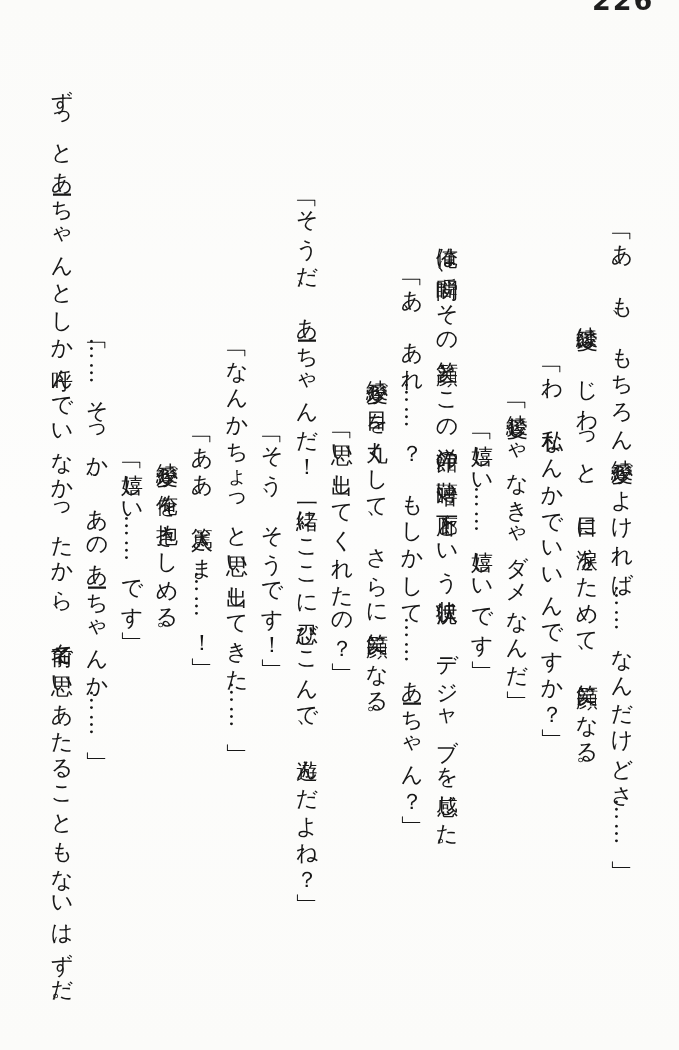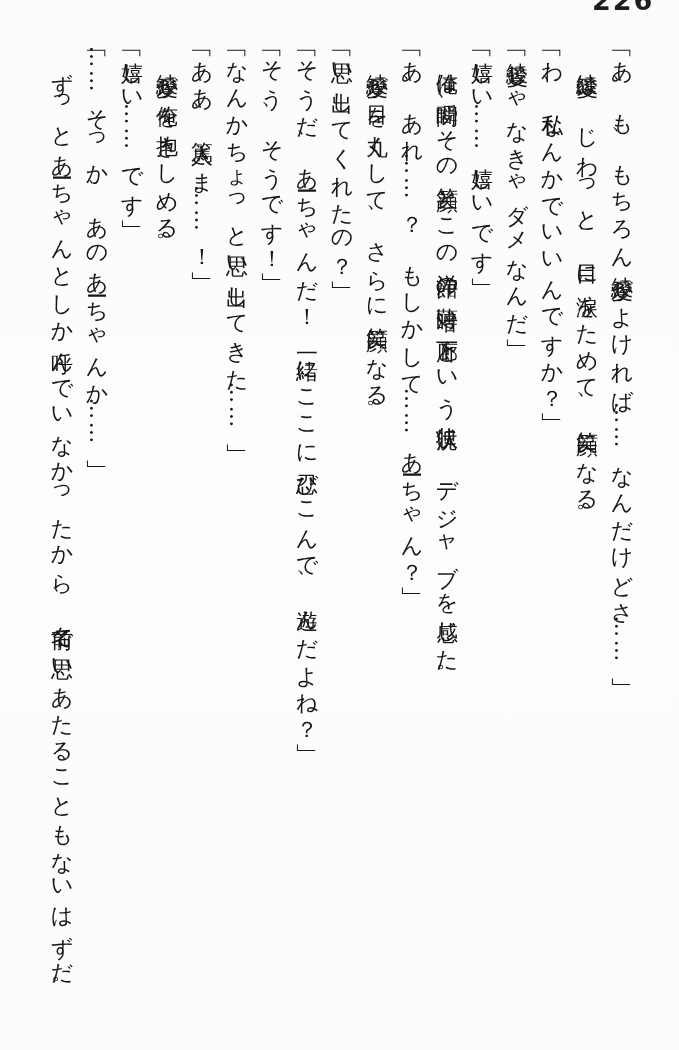--- a/index.html
+++ b/index.html
@@ -11,20 +11,21 @@
     height: 1050px;
     position: relative;
     overflow: hidden;
     background: #fcfcfa;
     font-family: "DejaVu Serif", "Liberation Serif", serif;
   }
   .page {
     position: absolute;
     inset: 0;
     background: linear-gradient(180deg, #fbfbf9 0%, #fdfdfc 50%, #fbfbf9 100%);
+    text-align: center;
   }
   .page-number {
     position: absolute;
     top: -15px;               
     left: 592px;
     font-family: "DejaVu Sans", "Liberation Sans", sans-serif;
     font-weight: 700;
     font-size: 27px;
     letter-spacing: 2px;
     color: #1e1e1e;

